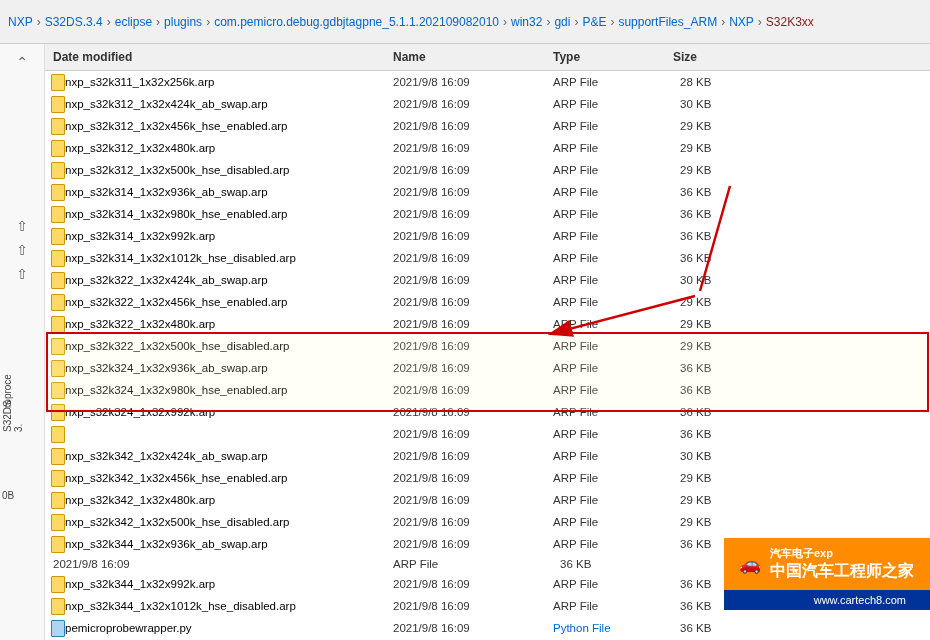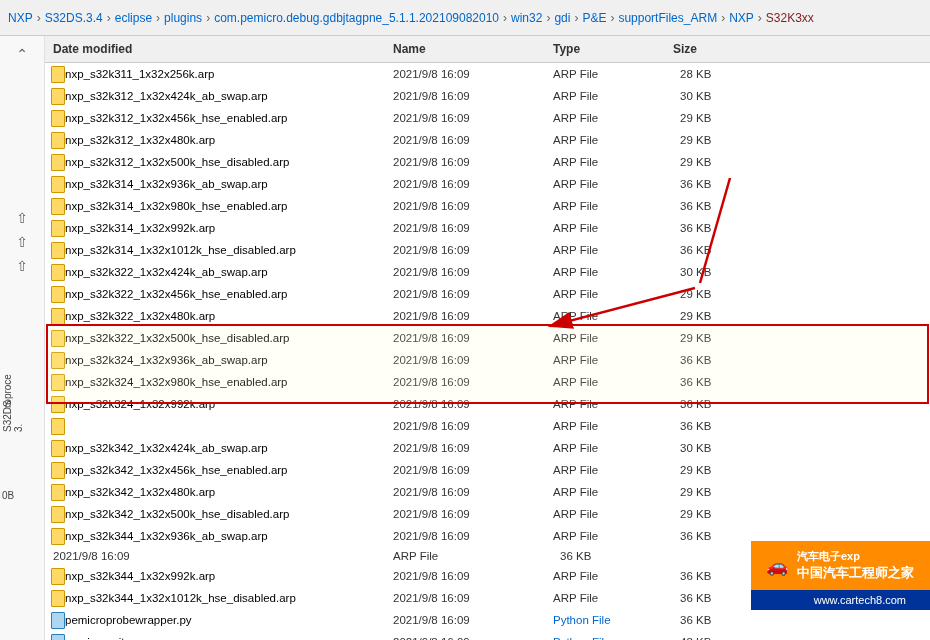--- a/index.html
+++ b/index.html
@@ -16,21 +16,21 @@
 
     
     .breadcrumb-bar {
       background: #f0f0f0;
       border-bottom: 1px solid #cccccc;
       padding: 4px 8px;
       display: flex;
       align-items: center;
       gap: 2px;
       font-size: 12px;
-      height: 36px;
+      height: 44px;
     }
     .breadcrumb-item {
       color: #0066cc;
       cursor: pointer;
     }
     .breadcrumb-sep {
       color: #666;
       margin: 0 2px;
     }
 
@@ -512,17 +512,17 @@
 
 <div class="left-label-microce">roproce</div>
 <div class="left-label-s32ds" style="position:absolute; left:2px; top:392px; font-size:10px; color:#444; writing-mode:vertical-rl; transform:rotate(180deg); height:40px;">S32DS 3.</div>
 <div class="left-label-db" style="position:absolute; left:2px; top:490px; font-size:10px; color:#444;">0B</div>
 
 <div class="watermark">
   <div class="watermark-orange">
     <span style="font-size:18px;">🚗</span>
     <div>
       <div style="font-size:11px;">汽车电子exp</div>
-      <div style="font-size:13px; font-weight:bold;">中国汽车工程师之家</div>
+      <div style="font-size:16px; font-weight:bold;">中国汽车工程师之家</div>
     </div>
   </div>
   <div class="watermark-blue">www.cartech8.com</div>
 </div>
 
 </body></html>

